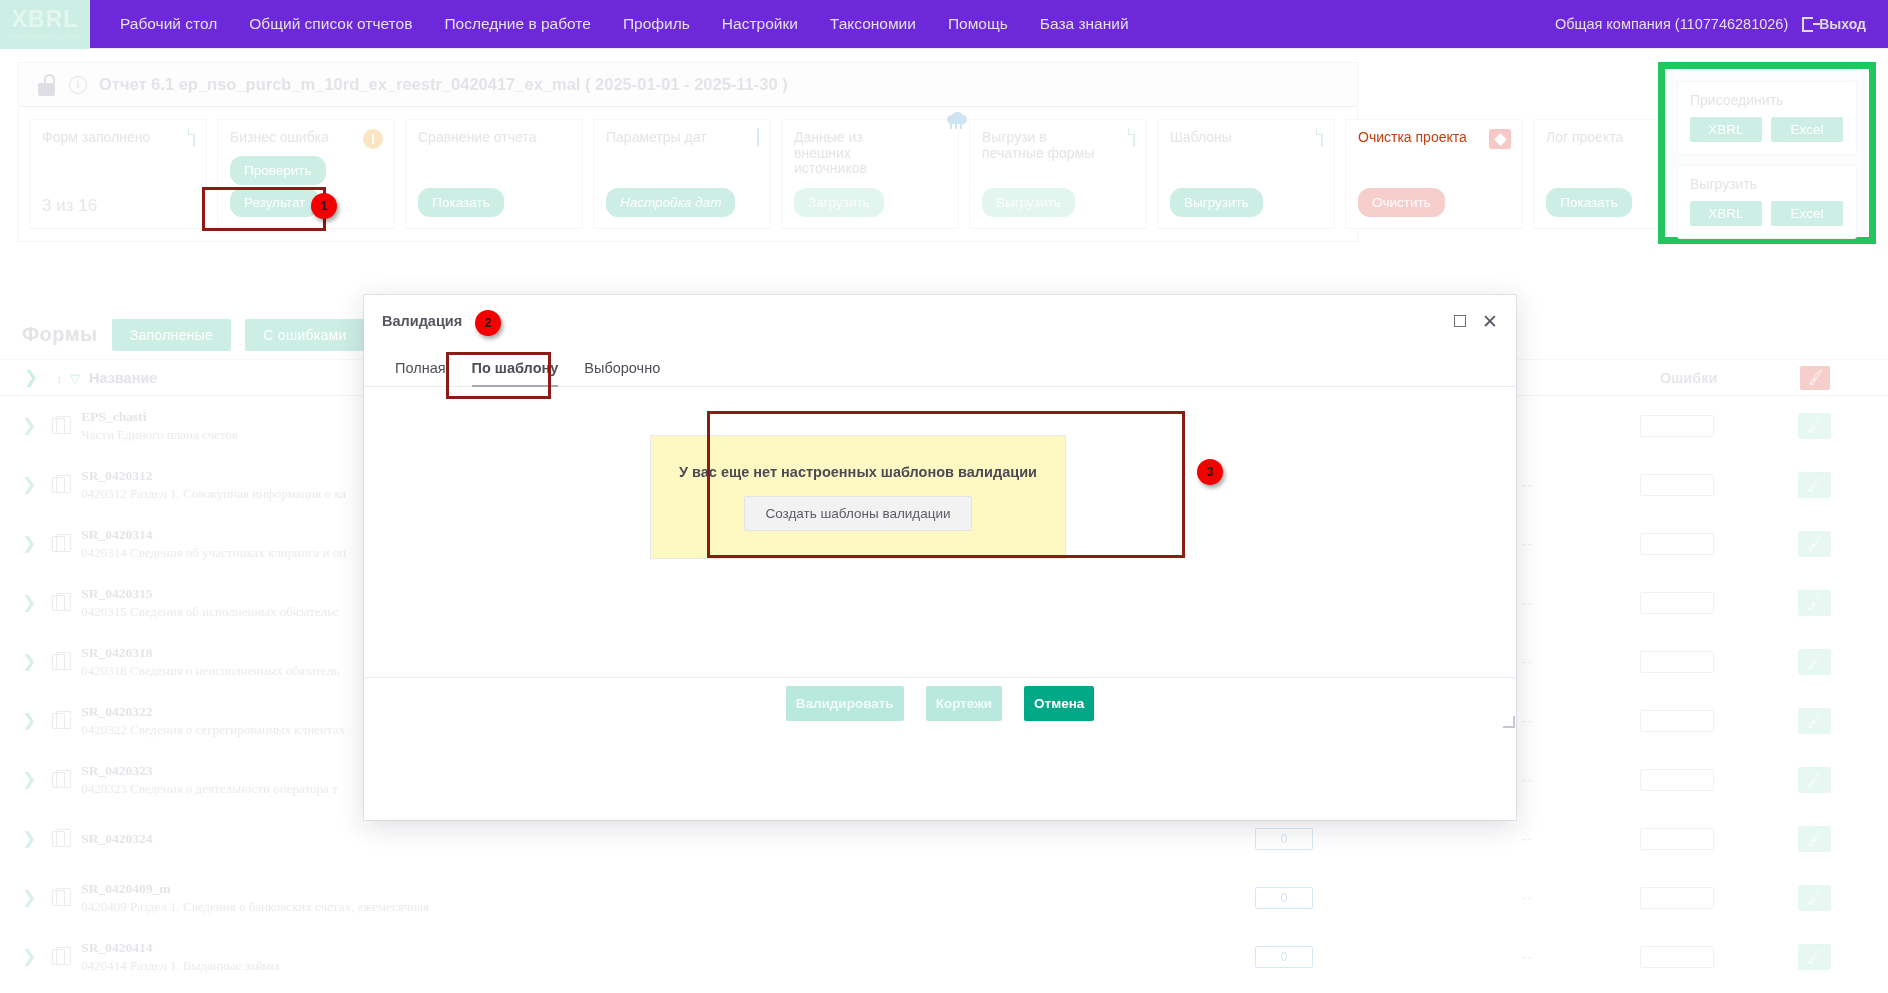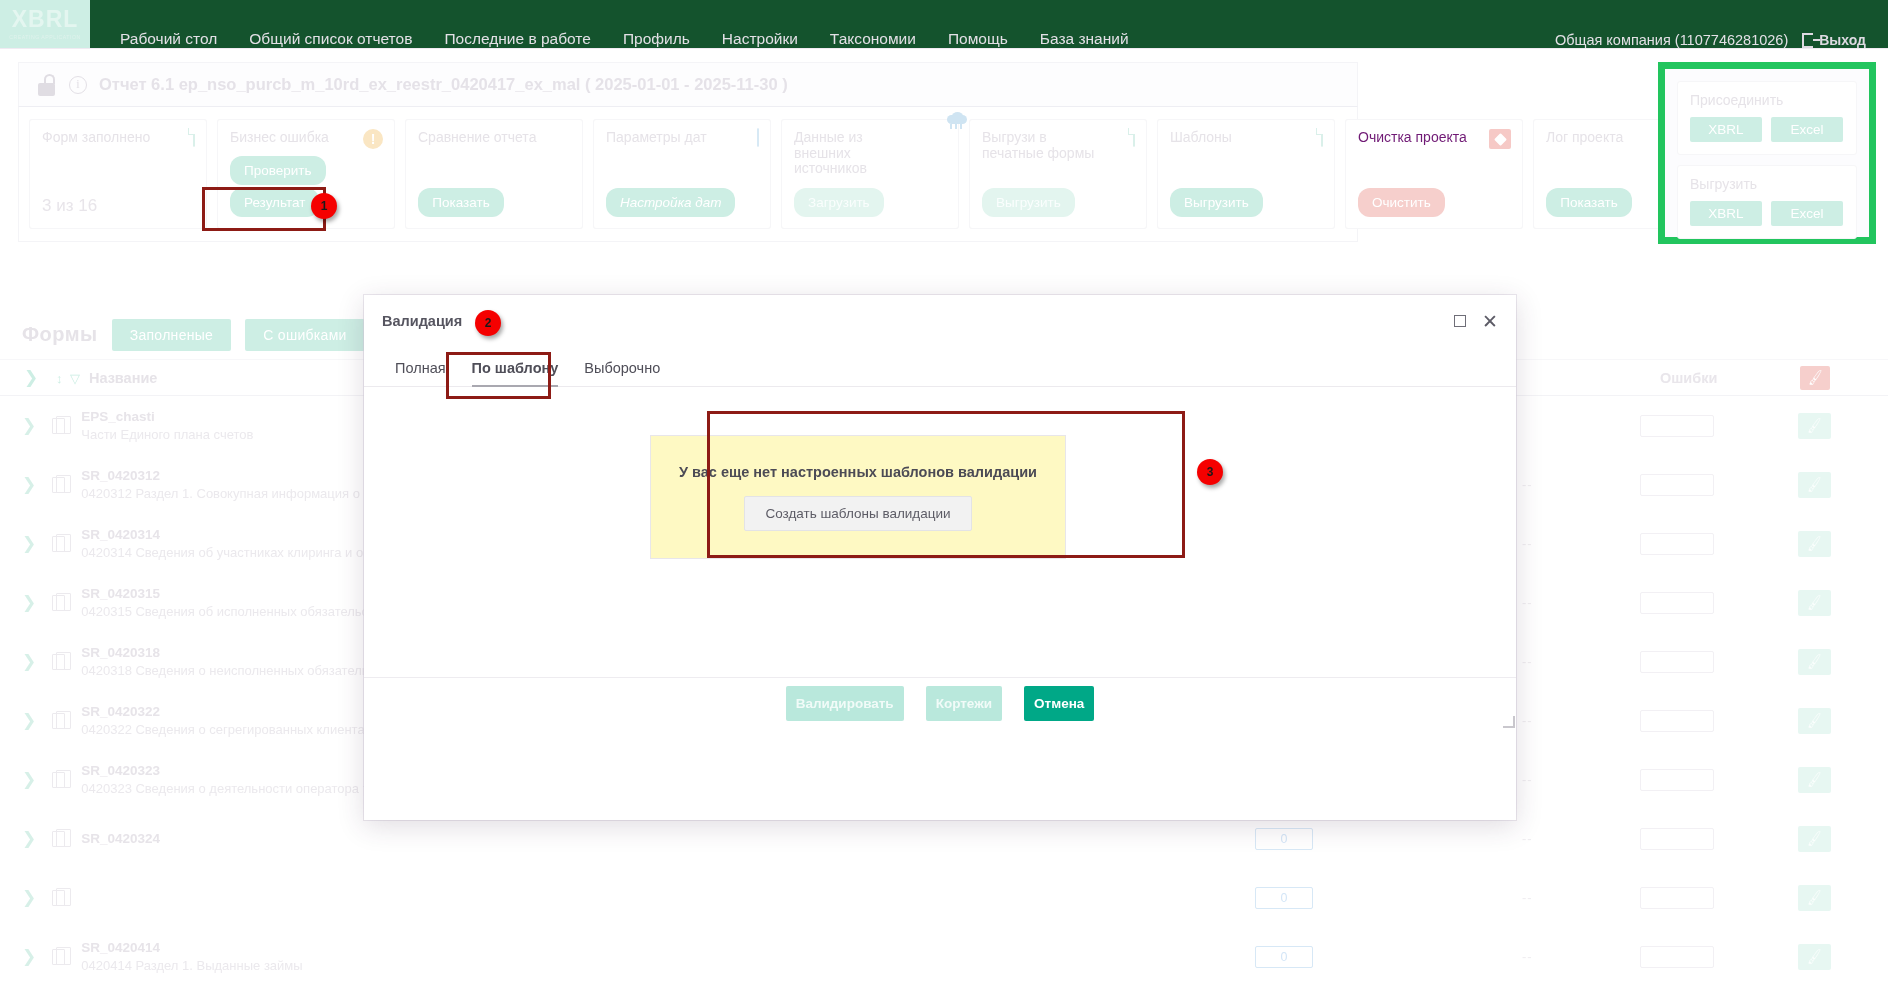--- a/index.html
+++ b/index.html
@@ -13,23 +13,23 @@
 
   
   #page {
     position: absolute; inset: 0;
     background: #ffffff;
   }
 
   
   #topnav {
     position: absolute; top: 0; left: 0; width: 1888px; height: 49px;
-    background: #14532d;
+    background: #6d28d9;
     border-bottom: 1px solid #f0eaf2;
-    display: flex; align-items: flex-end;
+    display: flex; align-items: center;
   }
   #logo {
     width: 90px; height: 49px;
     background: #cdeee4;
     display: flex; flex-direction: column;
     align-items: center; justify-content: center;
     flex: 0 0 90px;
     position: relative;
   }
   #logo .logo-main {
@@ -87,21 +87,21 @@
   }
   .tcard {
     width: 178px; height: 110px; background: #fff;
     border: 1px solid #f6f6f8; border-radius: 3px;
     padding: 10px 12px; position: relative; flex: 0 0 178px;
     box-shadow: 0 0 1px rgba(0,0,0,.03);
   }
   .tcard .ttitle {
     font-size: 14px; color: #e6e3e8; line-height: 1.12; max-width: 120px;
   }
-  .tcard.red .ttitle { color: #701a75; }
+  .tcard.red .ttitle { color: #c2410c; }
   .tcard .ticon { position: absolute; top: 9px; right: 11px; }
   .tcard .tbtn {
     position: absolute; left: 12px; bottom: 11px;
     background: #cdeee4; color: #ffffff; font-size: 13.5px;
     padding: 7px 14px; border-radius: 12px; white-space: nowrap;
     min-width: 86px; text-align: center;
   }
   .tcard .tbtn.disabled { background: #e3f5ef; color: #fafefd; }
   .tcard .tbtn.danger { background: #f6cfcc; }
   .tcard .tbtn.wide { min-width: 108px; font-style: italic; }
@@ -185,21 +185,21 @@
   }
   .brushglyph { color:#fff; font-size:13px; transform: rotate(-10deg); }
 
   .trow {
     position:absolute; left:0; width:1888px; height:59px;
     display:flex; align-items:center;
   }
   .trow .rchev { margin-left:22px; color:#d7f0e8; font-size:17px; }
   .rdoc { width:13px;height:16px;border:1.4px solid #eceaee;border-radius:1px;margin-left:16px;position:relative;flex:0 0 13px;}
   .rdoc:before{content:"";position:absolute;top:-3px;left:2.5px;width:13px;height:16px;border:1.4px solid #eceaee;border-radius:1px;}
-  .rtext { margin-left:16px; }
+  .rtext { margin-left:16px;font-family:Liberation Serif, serif; }
   .rcode { font-size:13.5px; font-weight:bold; color:#e7e4e9; line-height:1.25;}
   .rdesc { font-size:13px; color:#ebe9ed; line-height:1.3;}
   .rnum {
     position:absolute; left:1255px; width:58px; height:22px;
     border:1px solid #d7e8f6; border-radius:2px;
     display:flex; align-items:center; justify-content:center;
     font-size:12.5px; color:#d4e6f7;
   }
   .rdash { position:absolute; left:1522px; font-size:13px; color:#efedf1; letter-spacing:1px;}
   .rerr {
@@ -474,20 +474,21 @@
         <span class="rnum">0</span>
         <span class="rdash">--</span>
         <span class="rerr"></span>
         <span class="rbrush">
           <span class="brushglyph">🖌</span>
         </span>
       </div>
       <div class="trow" style="top: 868px;">
         <span class="rchev">❯</span>
         <span class="rdoc"></span>
+        <span class="rtext"><span class="rcode">SR_0420409_m</span><br><span class="rdesc">0420409 Раздел 1. Сведения о банковских счетах, ежемесячная</span></span>
         <span class="rnum">0</span>
         <span class="rdash">--</span>
         <span class="rerr"></span>
         <span class="rbrush">
           <span class="brushglyph">🖌</span>
         </span>
       </div>
       <div class="trow" style="top: 927px;">
         <span class="rchev">❯</span>
         <span class="rdoc"></span>

